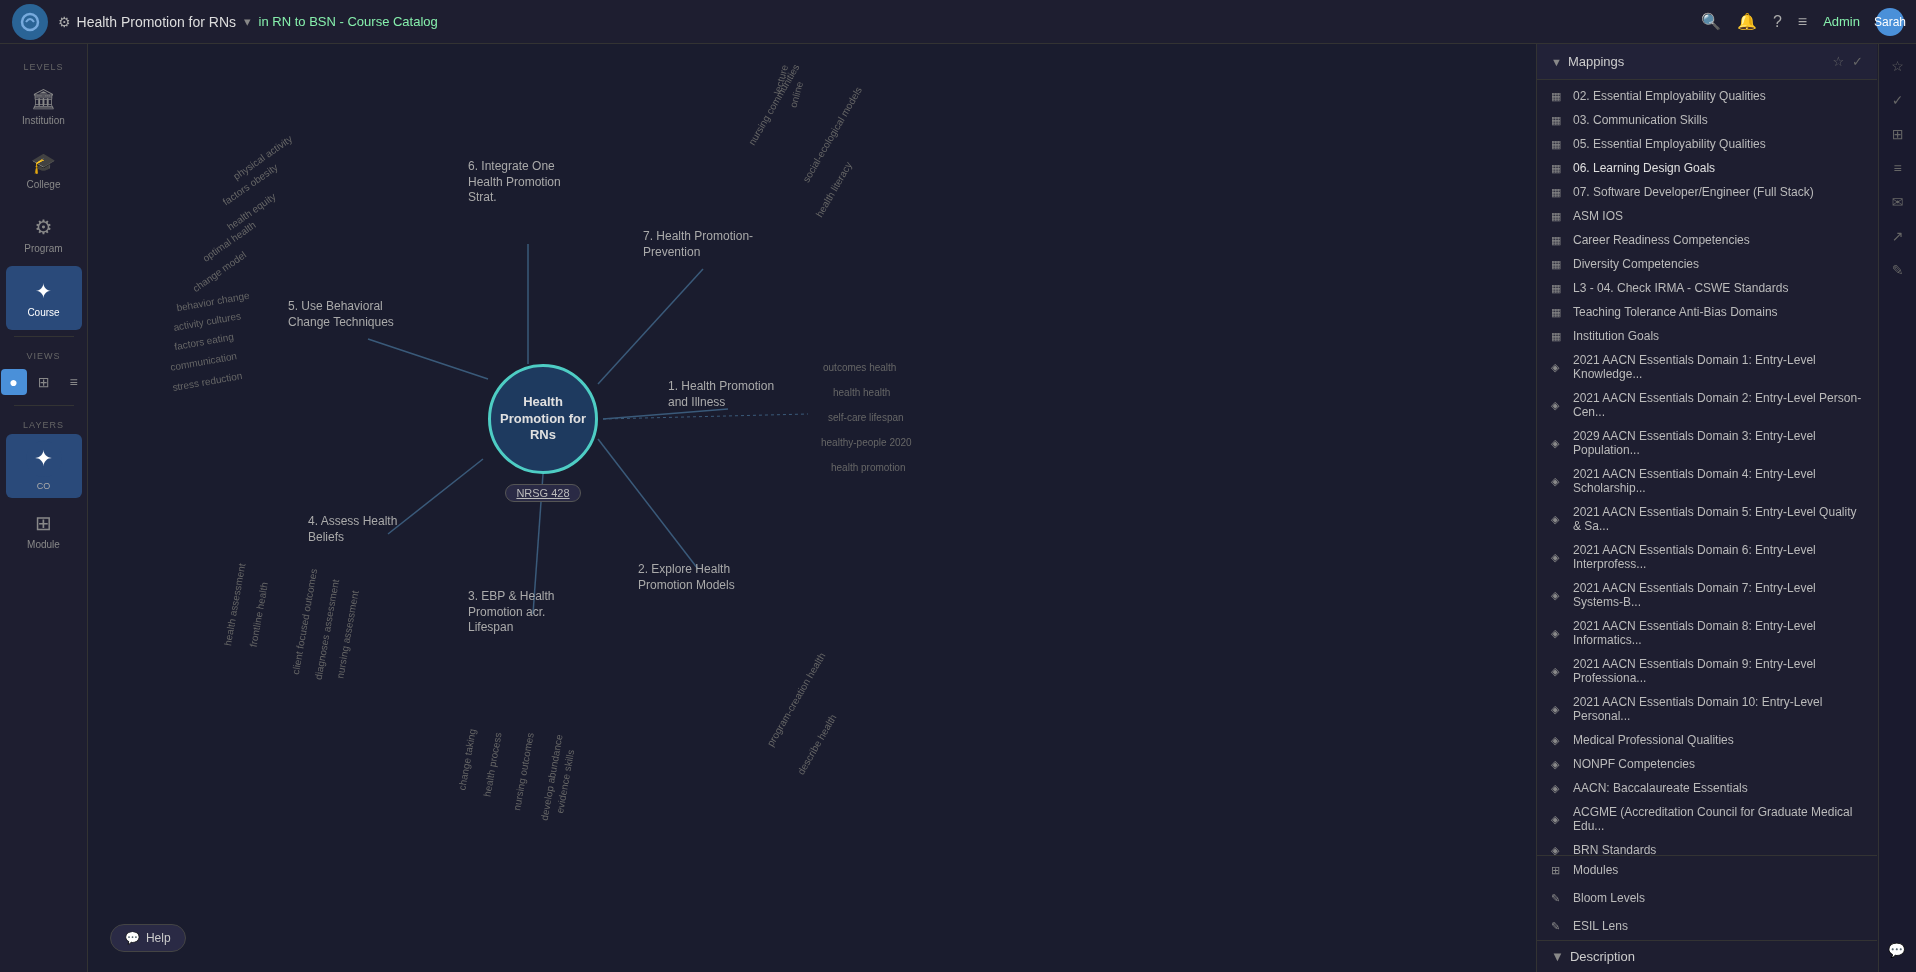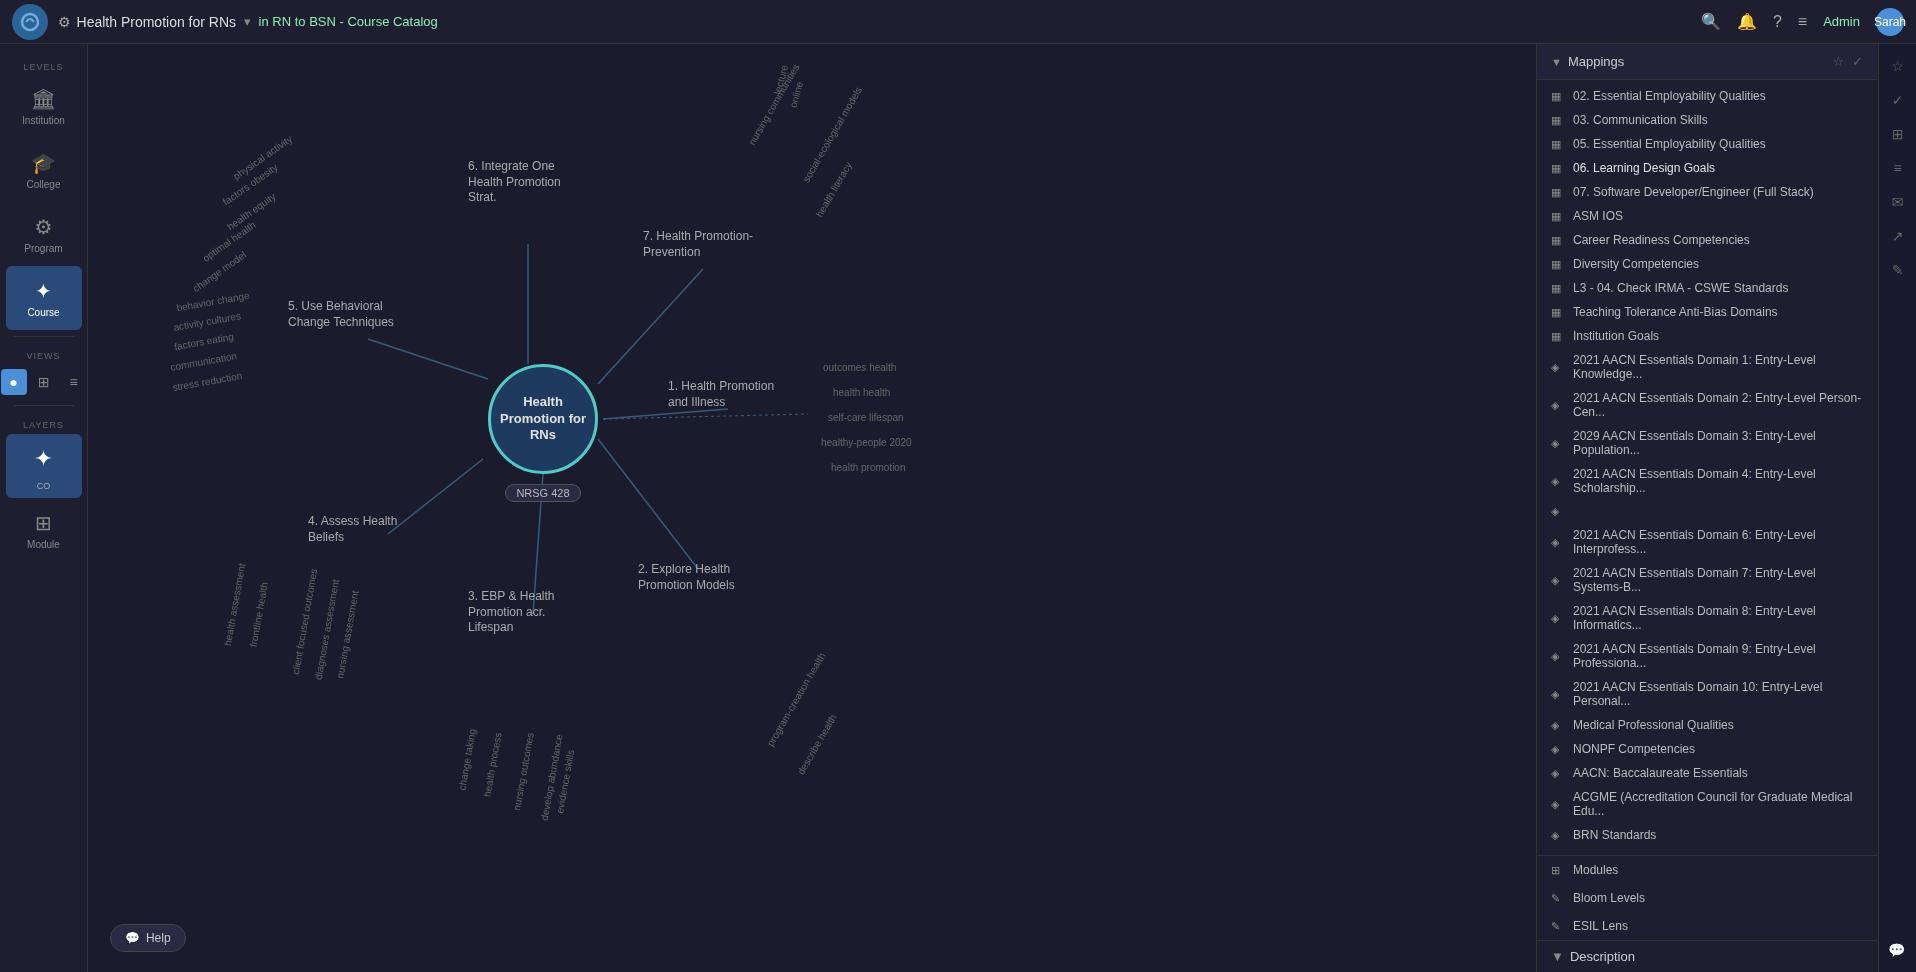--- a/index.html
+++ b/index.html
@@ -129,20 +129,21 @@
       width: 110px;
       display: flex; justify-content: center;
     }
     .nrsg-badge span {
       background: #2a2a45;
       border: 1px solid #555;
       border-radius: 10px;
       padding: 2px 10px;
       font-size: 11px;
       color: #bbb;
+      text-decoration: underline;
     }
 
     
     .branch-node {
       position: absolute;
       color: #aaa;
       font-size: 12px;
       text-align: left;
       line-height: 1.3;
       width: 120px;
@@ -481,20 +482,21 @@
         <div class="mapping-item">
           <span class="mapping-item-icon">◈</span>
           <span>2029 AACN Essentials Domain 3: Entry-Level Population...</span>
         </div>
         <div class="mapping-item">
           <span class="mapping-item-icon">◈</span>
           <span>2021 AACN Essentials Domain 4: Entry-Level Scholarship...</span>
         </div>
         <div class="mapping-item">
           <span class="mapping-item-icon">◈</span>
+          <span>2021 AACN Essentials Domain 5: Entry-Level Quality &amp; Sa...</span>
         </div>
         <div class="mapping-item">
           <span class="mapping-item-icon">◈</span>
           <span>2021 AACN Essentials Domain 6: Entry-Level Interprofess...</span>
         </div>
         <div class="mapping-item">
           <span class="mapping-item-icon">◈</span>
           <span>2021 AACN Essentials Domain 7: Entry-Level Systems-B...</span>
         </div>
         <div class="mapping-item">

